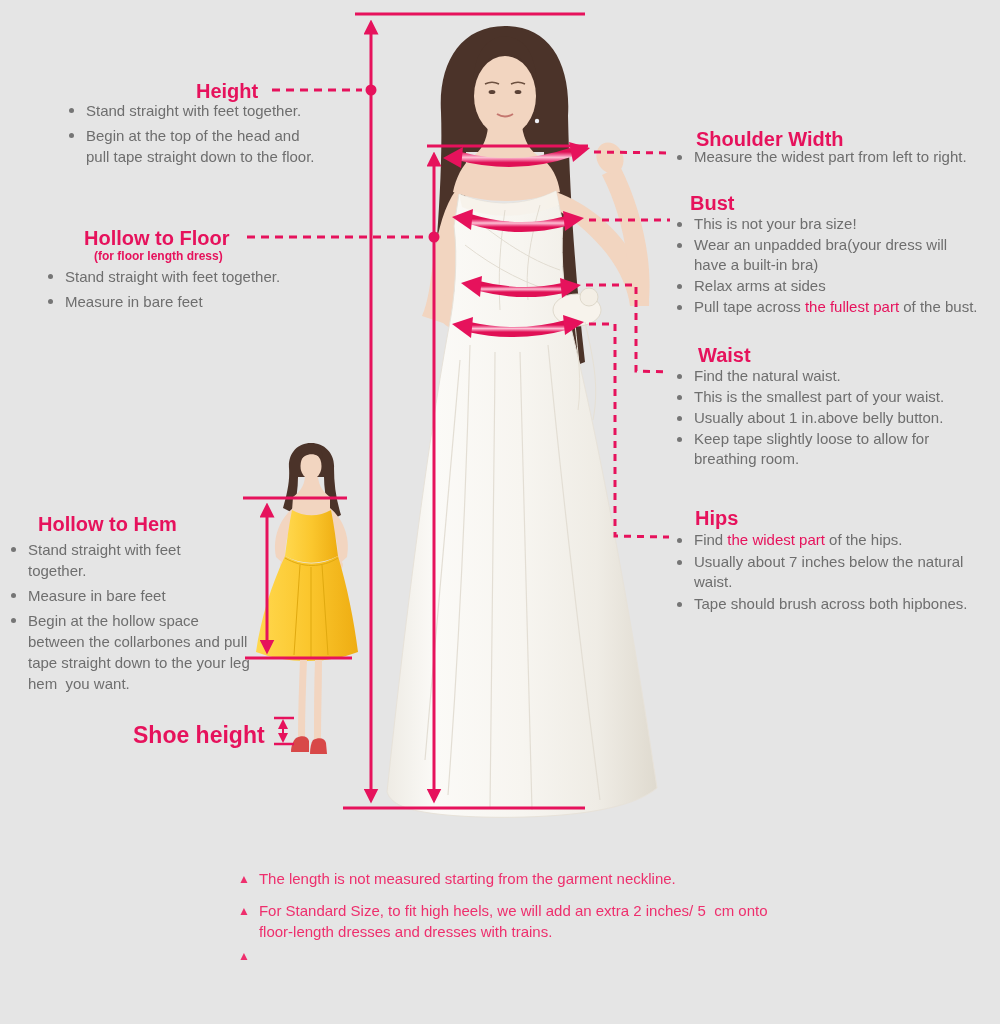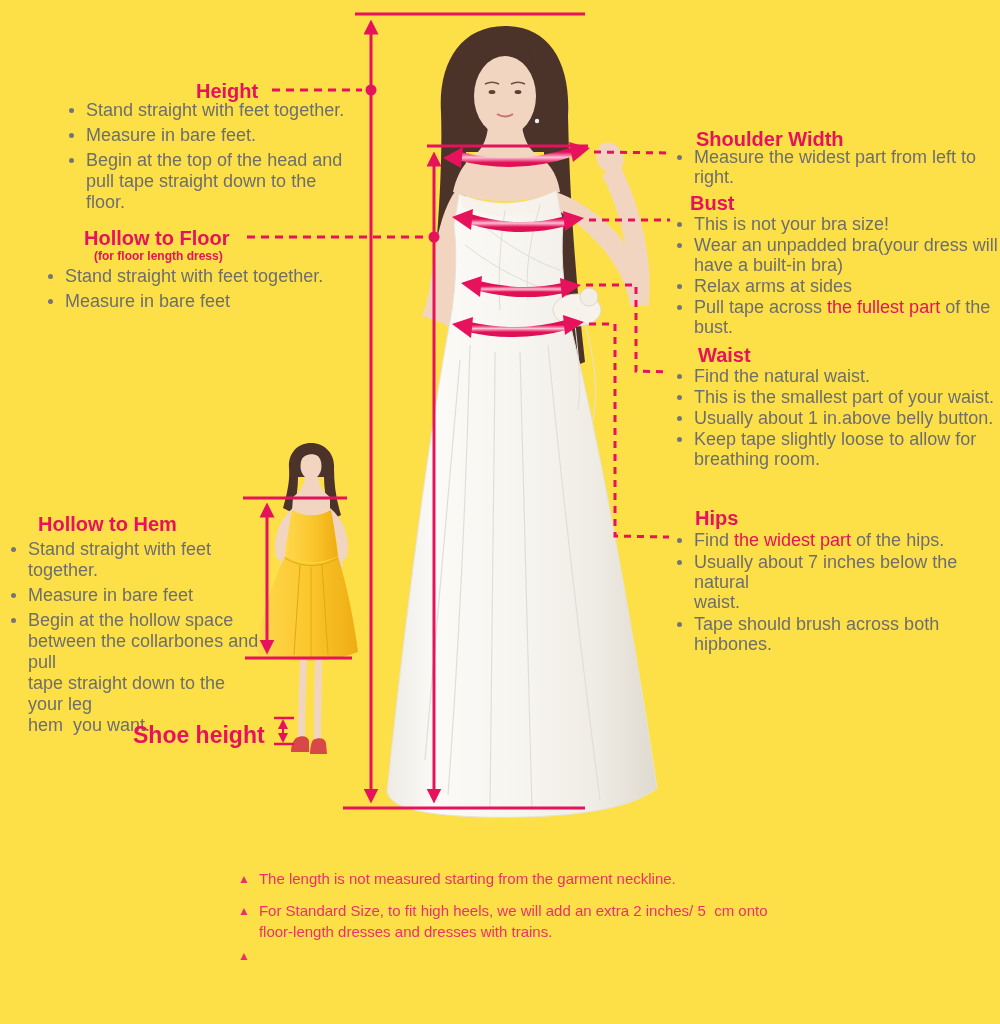--- a/index.html
+++ b/index.html
@@ -1,26 +1,26 @@
 <!DOCTYPE html>
 <html style="--accent: #e6125c; --note-pink: #ee2f6d; --text-gray: #6e6e6e; --bullet-gray: #757575; --tape-light: #fbc3d4; --dress-yellow: #fbc72e; --shoe-red: #d84848; --hair-brown: #4b3329; --skin-tone: #f2d5c0;"><head>
 <meta charset="utf-8">
 <style>
   html,body{margin:0;padding:0;background:#fff;}
-  .canvas{position:relative;width:1000px;height:1024px;background:#fde047;overflow:hidden;
+  .canvas{position:relative;width:1000px;height:1024px;background:#e5e5e5;overflow:hidden;
           font-family:"Liberation Sans","DejaVu Sans",sans-serif;}
   svg.diagram{position:absolute;left:0;top:0;}
   .pk{stroke:var(--accent);}
   .pkf{fill:var(--accent);}
   .h{position:absolute;font-weight:bold;font-size:20px;color:var(--accent);white-space:nowrap;}
   .h.small{font-size:12px;font-weight:bold;}
   .h.shoe{font-size:23px;}
   .blist{position:absolute;margin:0;padding:0;list-style:none;}
   .blist li{position:relative;padding-left:18px;margin-bottom:4px;color:var(--text-gray);
-            font-size:18px;line-height:21px;}
+            font-size:15px;line-height:21px;}
   .blist li::before{content:"";position:absolute;left:1px;top:8px;width:5px;height:5px;
             border-radius:50%;background:var(--bullet-gray);}
   .blist.tight li{line-height:20px;margin-bottom:1px;}
   .blist.hipgap li{margin-bottom:2px;}
   .li-t{white-space:pre-line;}
   .hl{color:var(--accent);}
   .note{position:absolute;left:238px;width:600px;display:flex;align-items:flex-start;
         color:var(--note-pink);font-size:15px;line-height:21px;}
   .tri{font-size:12px;line-height:21px;margin-right:9px;margin-top:1px;}
   .note-t{white-space:pre-line;}
@@ -179,21 +179,20 @@
     <g>
       <line class="pk" x1="274" y1="718" x2="294" y2="718" stroke-width="2.5"></line>
       <line class="pk" x1="274" y1="744" x2="294" y2="744" stroke-width="2.5"></line>
       <line class="pk" x1="283" y1="722" x2="283" y2="740" stroke-width="2" marker-start="url(#mA)" marker-end="url(#mA)"></line>
     </g>
   </svg>
 
   <div class="h" style="left:196px;top:80px">Height</div>
   <ul class="blist" style="left:68px;top:100px;width:290px">
     <li><span class="li-t">Stand straight with feet together.</span></li>
-    <li><span class="li-t">Measure in bare feet.</span></li>
     <li><span class="li-t">Begin at the top of the head and
 pull tape straight down to the floor.</span></li>
   </ul>
 
   <div class="h" style="left:84px;top:227px">Hollow to Floor</div>
   <div class="h small" style="left:94px;top:249px">(for floor length dress)</div>
   <ul class="blist" style="left:47px;top:266px;width:290px">
     <li><span class="li-t">Stand straight with feet together.</span></li>
     <li><span class="li-t">Measure in bare feet</span></li>
   </ul>

